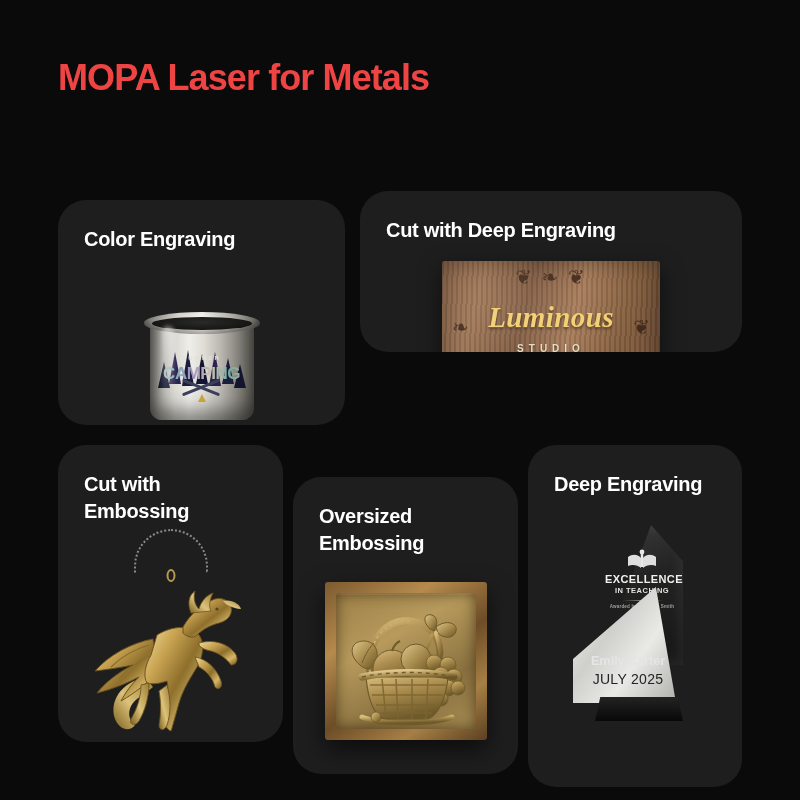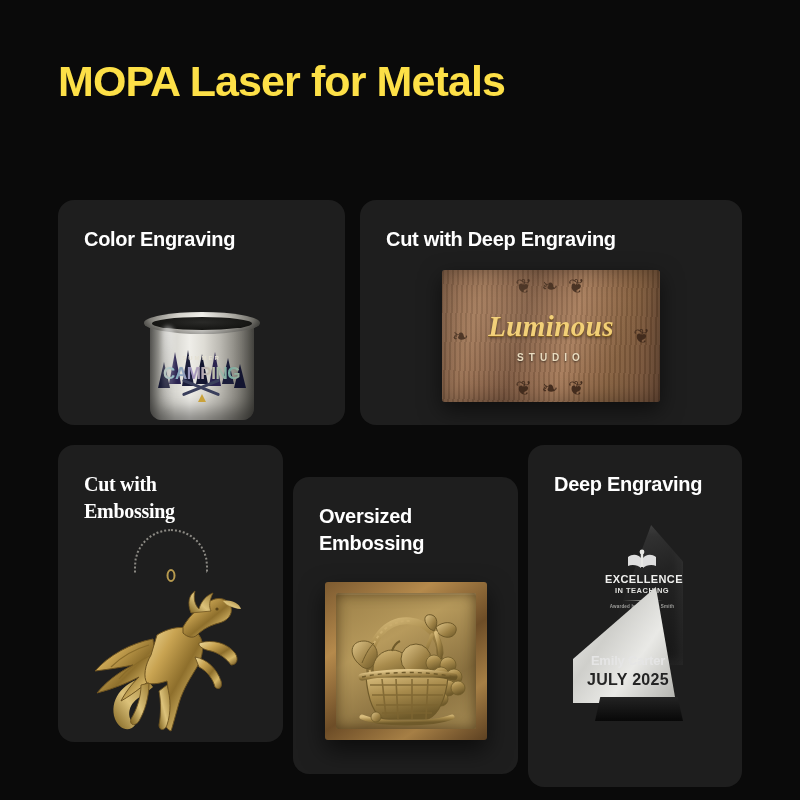--- a/index.html
+++ b/index.html
@@ -9,49 +9,49 @@
     font-family:"Liberation Sans", sans-serif;
     overflow:hidden;
     position:relative;
   }
 
   .page { position:absolute; inset:0; }
 
   
   .hero-title {
     position:absolute; left:58px; top:58px;
-    font-size:43px; font-weight:bold; color:#fde047;
+    font-size:36px; font-weight:bold; color:#ef4444;
     letter-spacing:-0.9px; line-height:1.1;
   }
   .hero-sub {
     position:absolute; left:58px; top:134px;
     font-size:21px; font-weight:bold; color:#9a9a9a;
     letter-spacing:-0.2px;
   }
 
   
   .card {
     position:absolute;
     background:#1e1e1e;
-    border-radius:16px;
+    border-radius:28px;
     overflow:hidden;
   }
   .card-title {
     position:absolute; left:26px; top:26px;
     font-size:20px; font-weight:bold; color:#ffffff;
     letter-spacing:-0.3px; line-height:1.35;
     white-space:pre-line;
   }
   .card-media {
     position:absolute; left:0; right:0; bottom:0; top:0;
   }
 
   .c1 { left:58px;  top:200px; width:287px; height:225px; }
-  .c2 { left:360px; top:200px; width:382px; height:225px; }
-  .c3 { left:58px;  top:445px; width:225px; height:297px;font-family:Liberation Serif, serif; }
+  .c2 { left:360px; top:191px; width:382px; height:161px; }
+  .c3 { left:58px;  top:445px; width:225px; height:297px; }
   .c4 { left:293px; top:445px; width:225px; height:297px;margin-top:32px; }
   .c5 { left:528px; top:445px; width:214px; height:342px; }
 
   
   .mug-wrap { position:absolute; left:50%; top:112px; transform:translateX(-50%); width:120px; height:108px; }
   .mug-body {
     position:absolute; left:8px; top:8px; width:104px; height:100px;
     border-radius:6px 6px 12px 12px;
     background:linear-gradient(90deg,
       #6b6a66 0%, #a5a49e 10%, #d9d8d2 24%, #efeee9 38%,
@@ -206,21 +206,21 @@
   .aw-by {
     position:absolute; left:40px; top:79px; width:74px; text-align:center;
     font-size:4.5px; font-weight:bold; color:#9f9f9c; letter-spacing:.2px;
   }
   .aw-name {
     position:absolute; left:18px; top:128px; width:90px; text-align:center;
     font-size:13px; font-weight:bold; color:#e5e5e5; letter-spacing:-.2px;
   }
   .aw-date {
     position:absolute; left:18px; top:146px; width:90px; text-align:center;
-    font-size:16px; font-weight:bold; color:#242424; letter-spacing:.3px;
+    font-size:14px; font-weight:normal; color:#242424; letter-spacing:.3px;
   }
 </style>
 </head>
 <body>
 
 <div class="page">
 
   <div class="hero-title">MOPA Laser for Metals</div>
 
   <div class="card c1">

